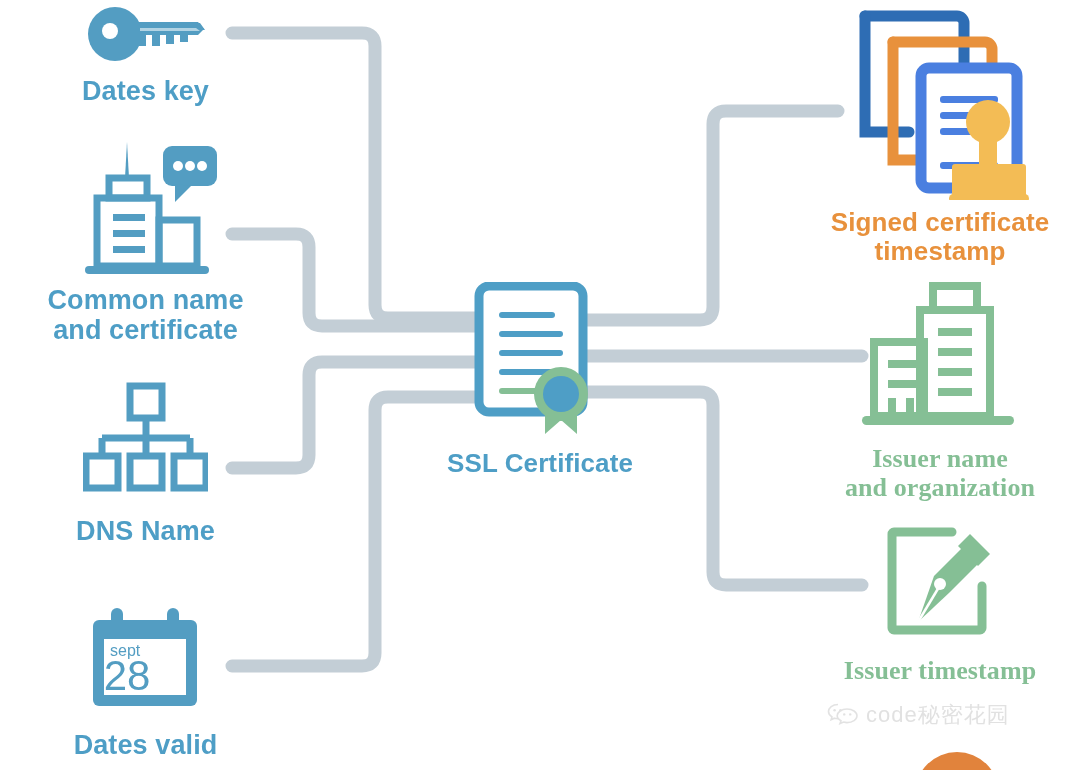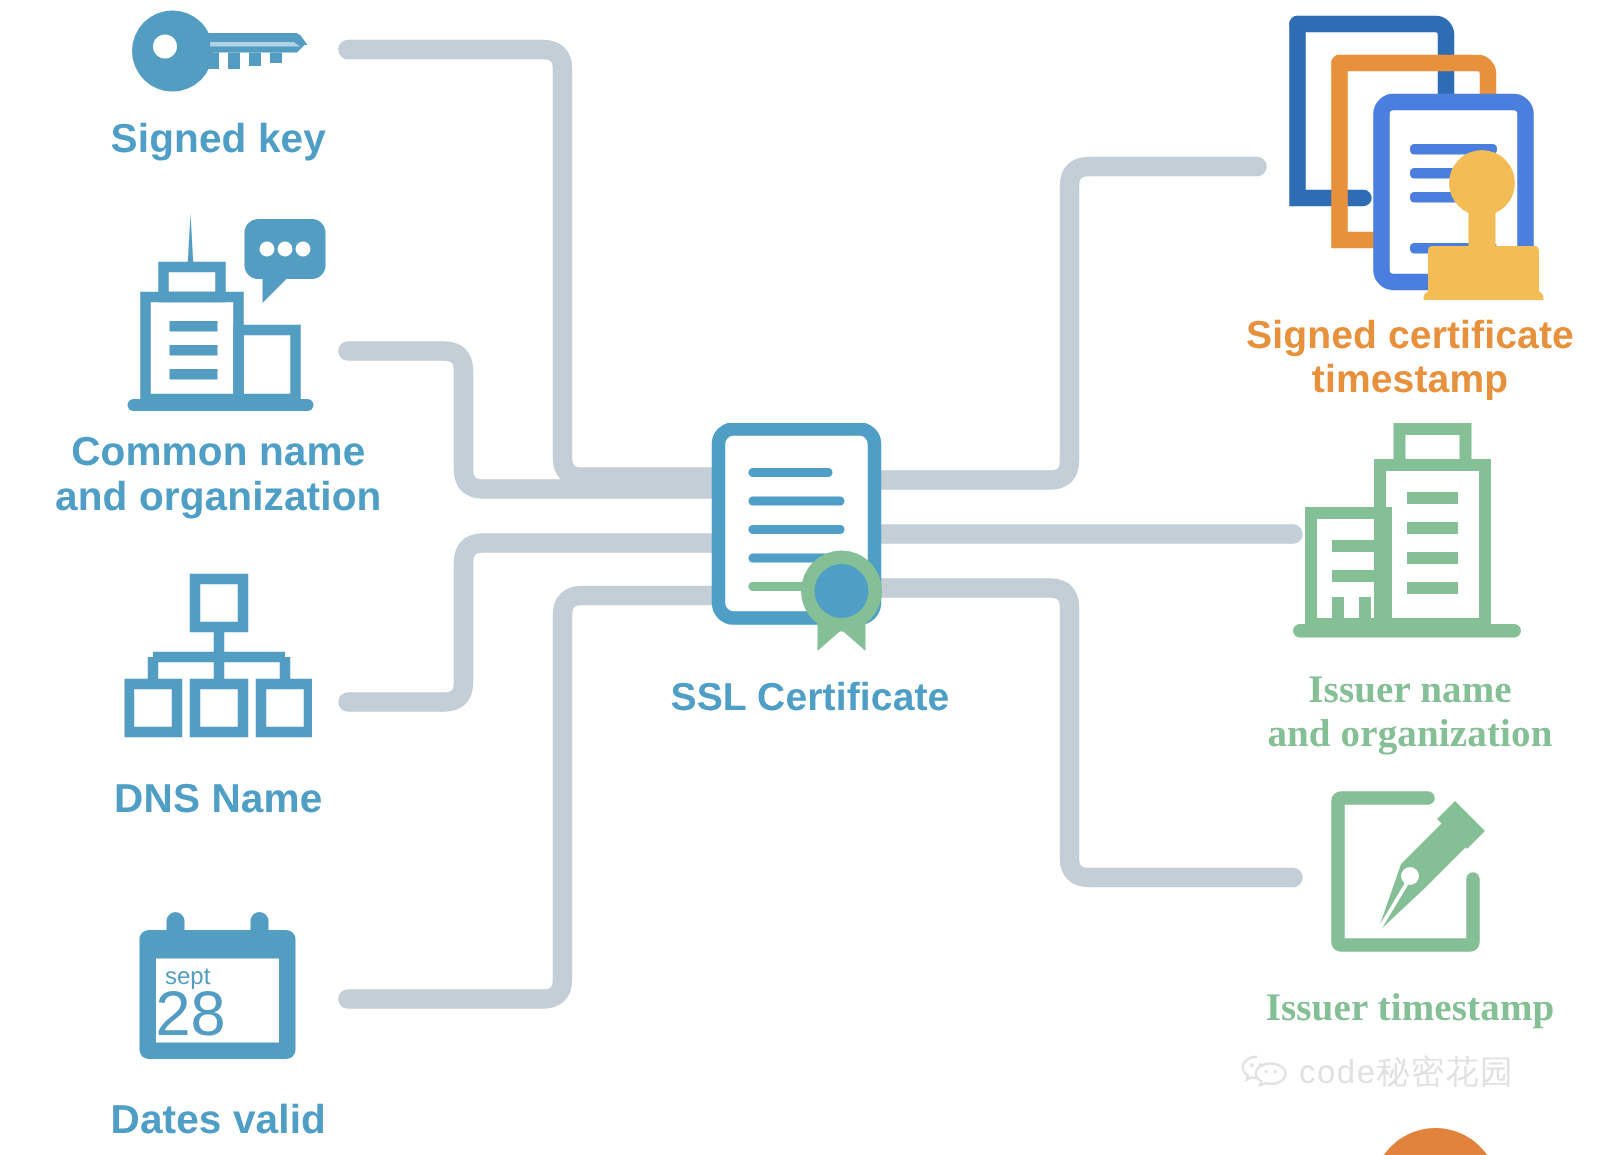--- a/index.html
+++ b/index.html
@@ -132,21 +132,21 @@
           <circle cx="29" cy="30" r="27"></circle>
           <path d="M52 19 H112 L118 25 L112 31 H52 Z"></path>
           <path d="M52 31 H60 V42 H52 Z M66 31 H74 V42 H66 Z M80 31 H88 V40 H80 Z M94 31 H102 V38 H94 Z"></path>
           <path d="M52 19 H114 L119 26 H52 Z"></path>
         </g>
         <circle cx="24" cy="27" r="8" fill="#ffffff"></circle>
         <path d="M50 18 h62 l6 7 -6 0 -62 0 z" fill="#539dc2"></path>
         <path d="M54 24 h56 l4 3 H54 z" fill="#ffffff" opacity="0.55"></path>
       </svg>
     </span>
-    <span class="label">Signed key</span>
+    <span class="label">Dates key</span>
   </div>
 
   <div class="node node-blue" id="node-common-name">
     <span class="icon-wrap">
       <svg width="150" height="135" viewBox="0 0 150 135" xmlns="http://www.w3.org/2000/svg">
 
         <path d="M56 2 L58 38 H54 Z" fill="#539dc2"></path>
 
         <rect x="38" y="38" width="38" height="20" fill="none" stroke="#539dc2" stroke-width="7"></rect>
 
@@ -161,21 +161,21 @@
         <rect x="14" y="126" width="124" height="8" rx="4" fill="#539dc2"></rect>
 
         <rect x="92" y="6" width="54" height="40" rx="9" fill="#539dc2"></rect>
         <path d="M104 44 L104 62 L120 46 Z" fill="#539dc2"></path>
         <circle cx="107" cy="26" r="5" fill="#ffffff"></circle>
         <circle cx="119" cy="26" r="5" fill="#ffffff"></circle>
         <circle cx="131" cy="26" r="5" fill="#ffffff"></circle>
       </svg>
     </span>
     <span class="label">Common name
-and organization</span>
+and certificate</span>
   </div>
 
   <div class="node node-blue" id="node-dns-name">
     <span class="icon-wrap">
       <svg width="125" height="120" viewBox="0 0 125 120" xmlns="http://www.w3.org/2000/svg">
         <g stroke="#539dc2" stroke-width="7" fill="none">
           <rect x="47" y="4" width="32" height="32"></rect>
           <path d="M63 36 V56"></path>
           <path d="M19 56 H107"></path>
           <path d="M19 56 V74 M63 56 V74 M107 56 V74"></path>

